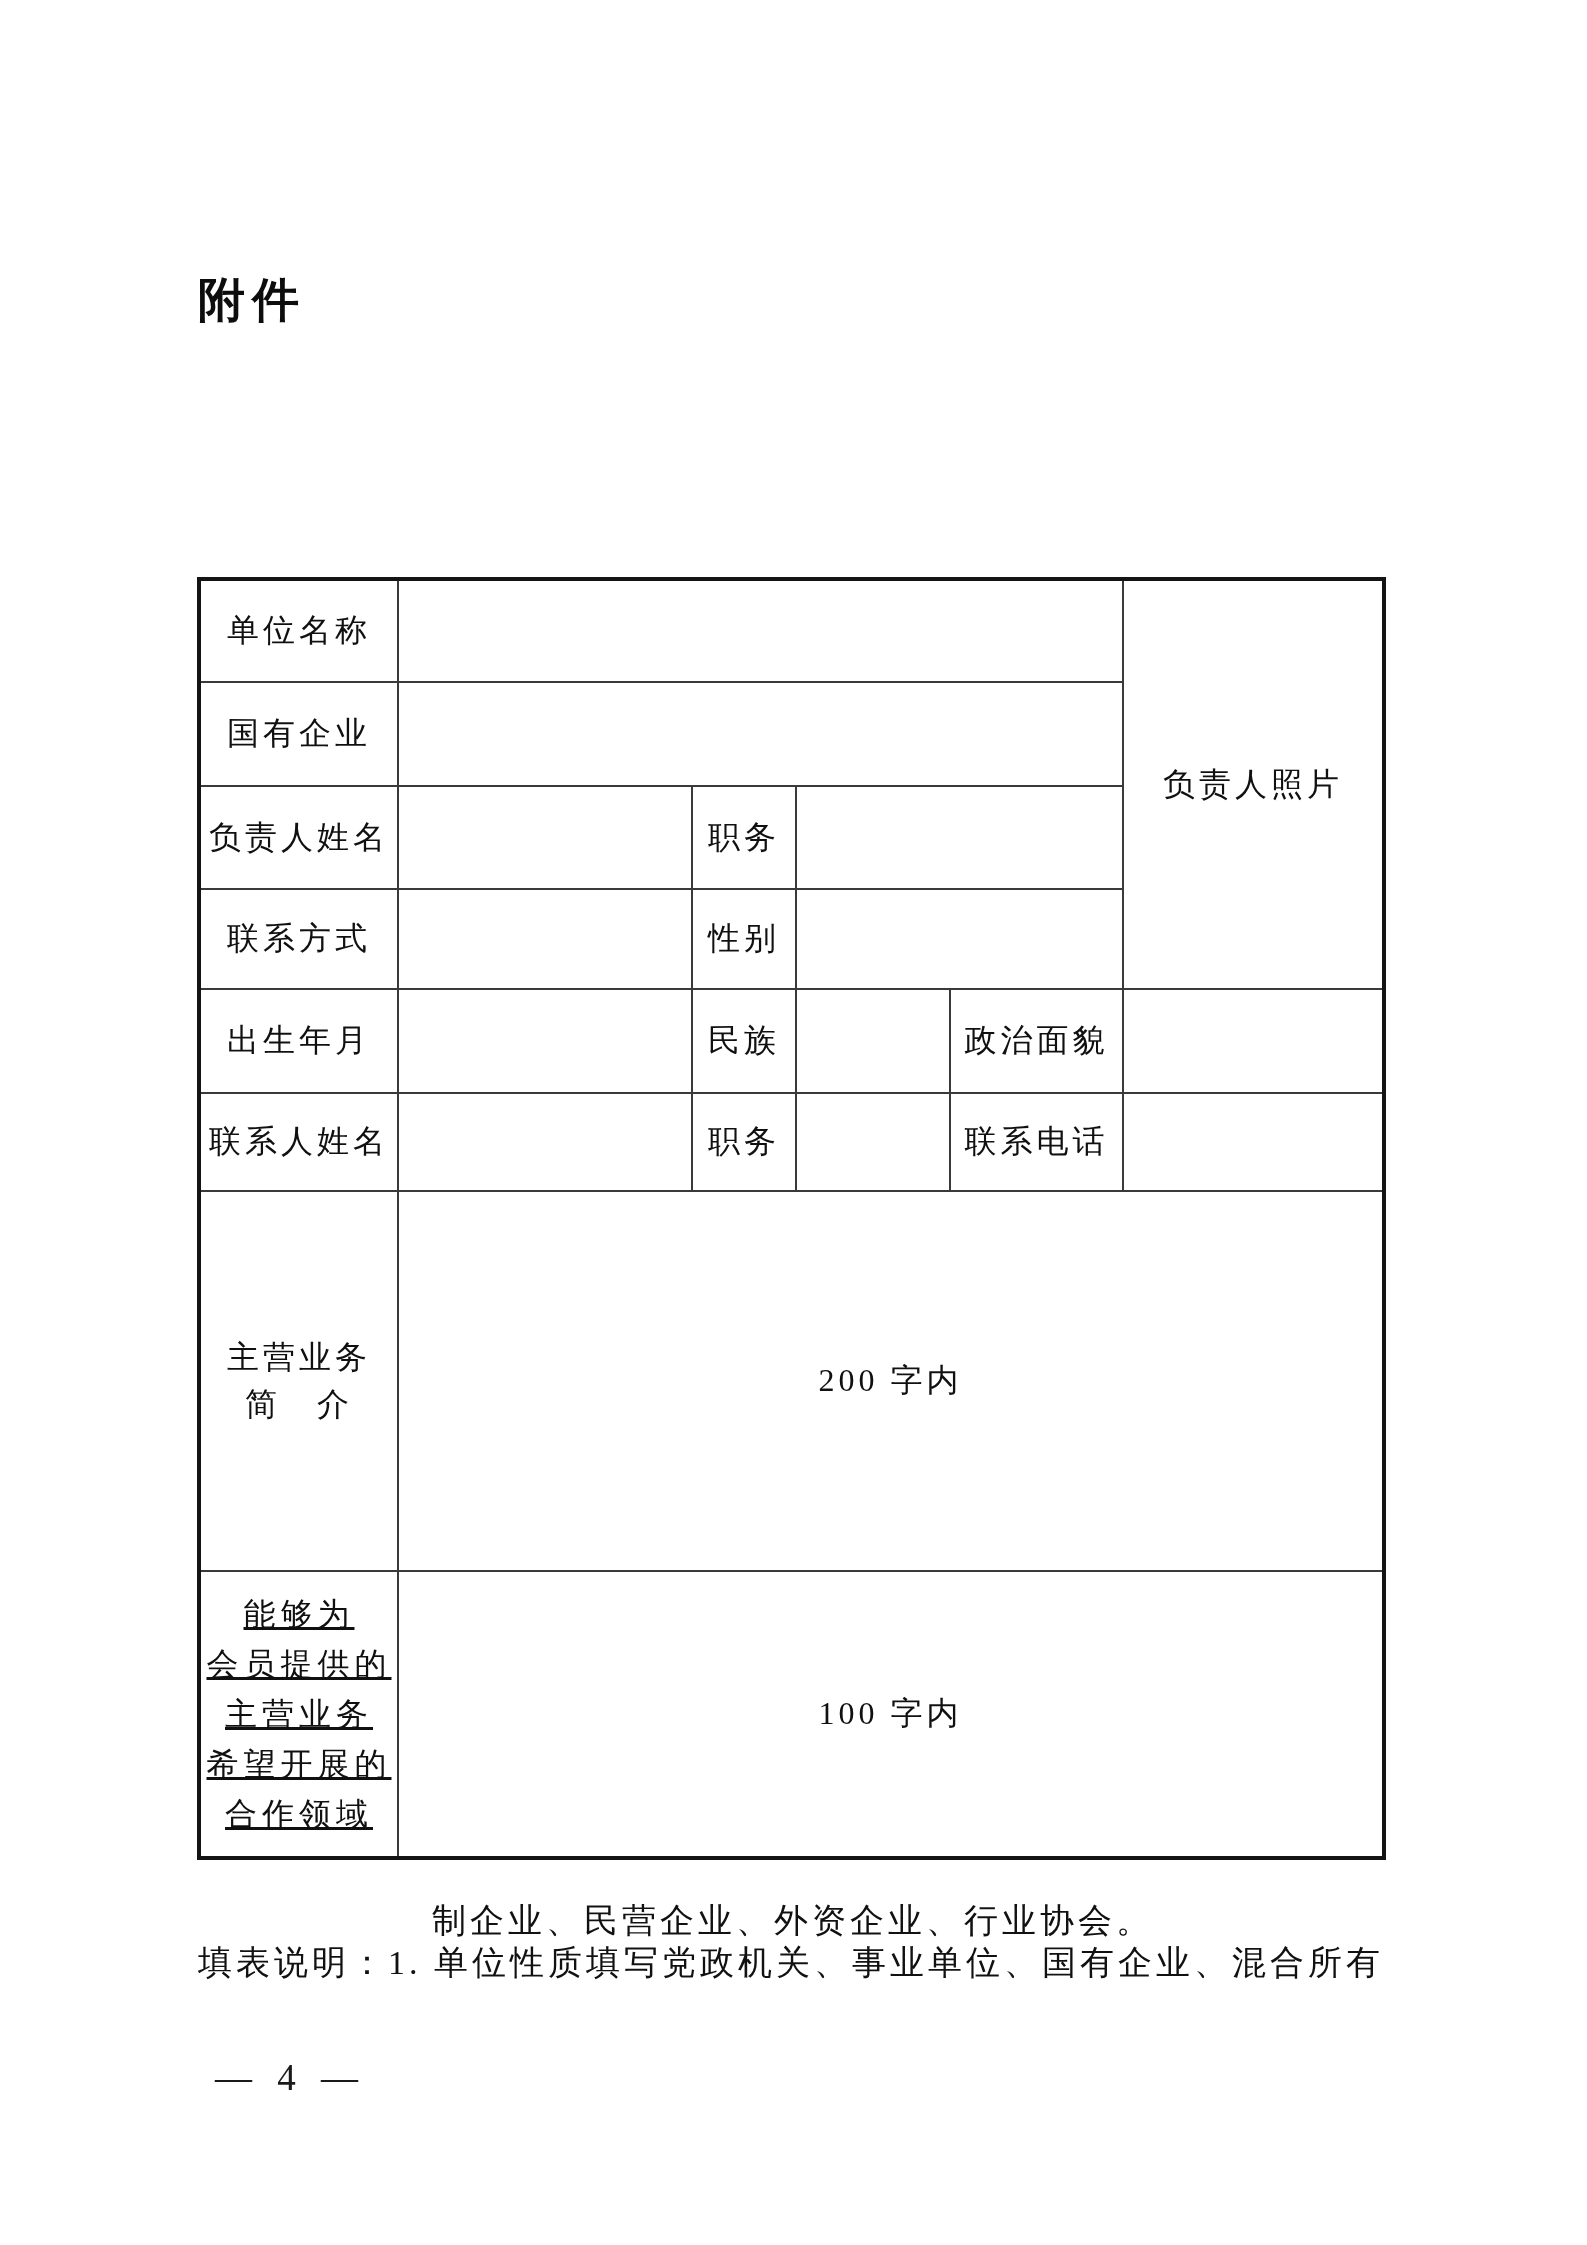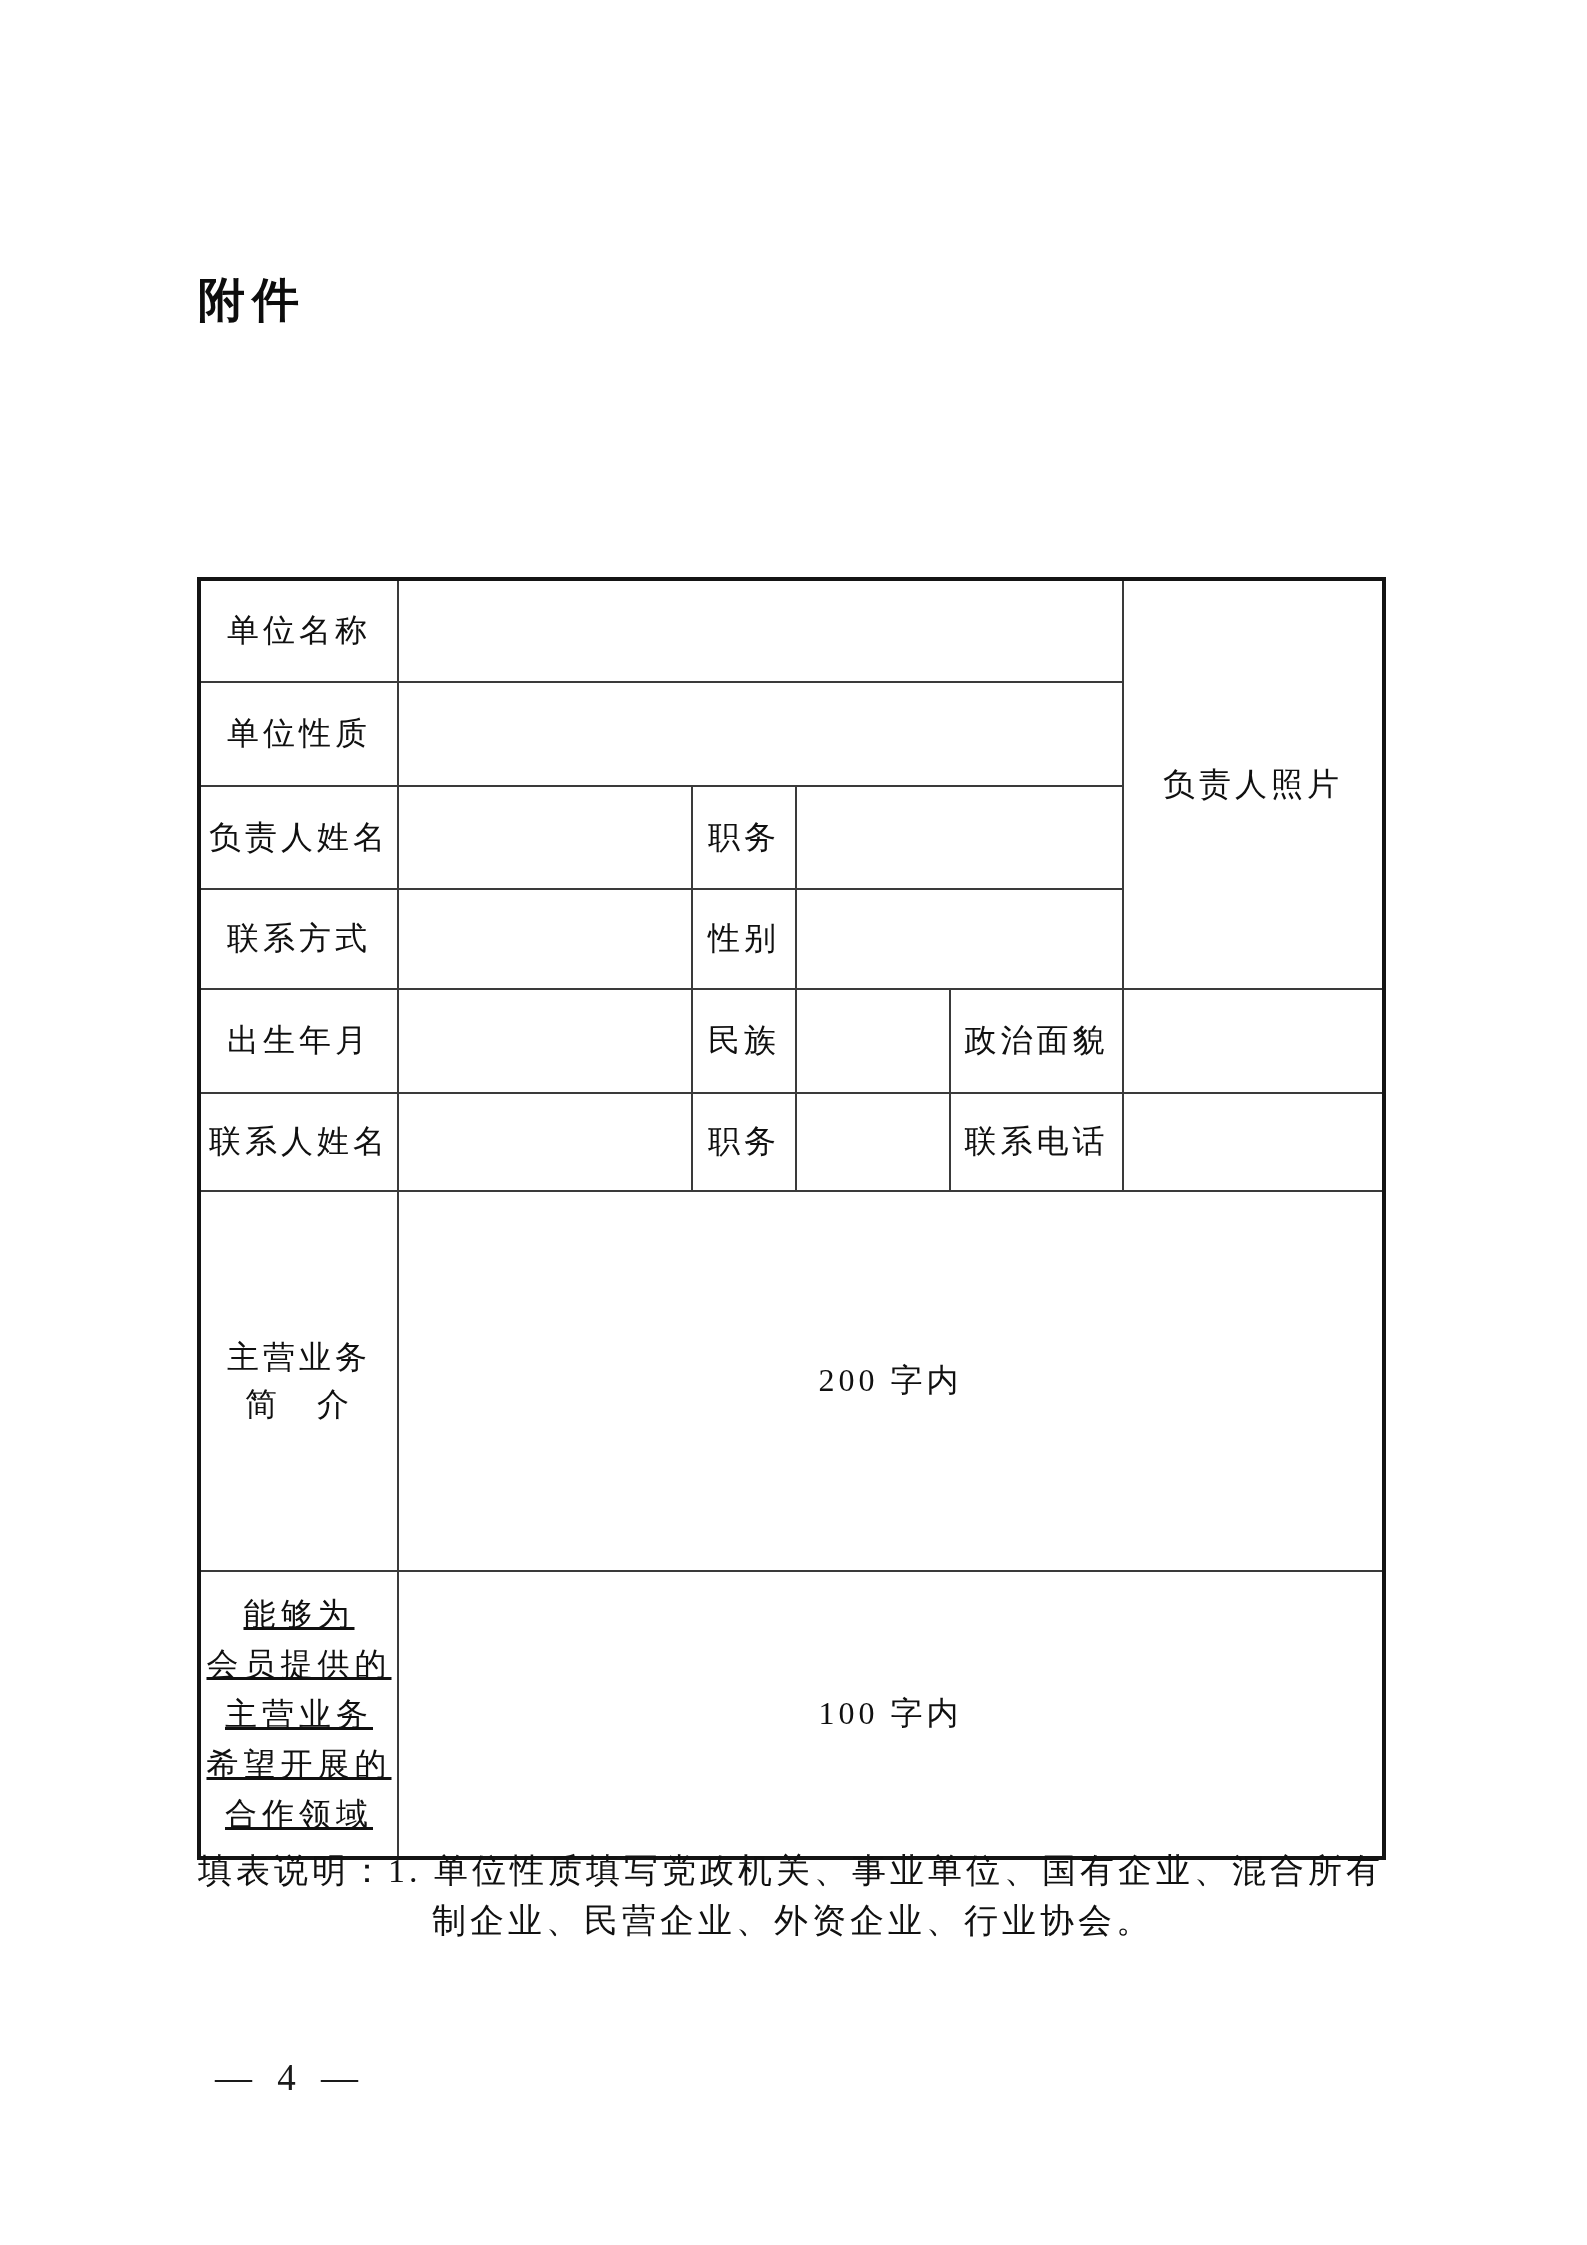--- a/index.html
+++ b/index.html
@@ -78,21 +78,21 @@
   td.label-services div { line-height: 50px; letter-spacing: 5px; text-decoration: underline; }
 
   .note-line {
     position: absolute;
     font-size: 34px;
     letter-spacing: 4px;
     line-height: 44px;
     color: #111111;
     white-space: nowrap;
   }
-  .note-1 { left: 198px; top: 1849px; }
+  .note-1 { left: 198px; top: 1941px; }
   .note-2 { left: 432px; top: 1899px; }
   .note-3 { left: 387px; top: 1949px; }
 
   .page-number {
     position: absolute;
     left: 215px;
     top: 2056px;
     font-size: 37px;
     letter-spacing: 8px;
     color: #1a1a1a;
@@ -116,21 +116,21 @@
       <col style="width:173px">
       <col style="width:261px">
     </colgroup>
     <tbody>
       <tr class="r1">
         <td>单位名称</td>
         <td colspan="4"></td>
         <td rowspan="4">负责人照片</td>
       </tr>
       <tr class="r2">
-        <td>单位性质</td>
+        <td>国有企业</td>
         <td colspan="4"></td>
       </tr>
       <tr class="r3">
         <td>负责人姓名</td>
         <td></td>
         <td>职务</td>
         <td colspan="2"></td>
       </tr>
       <tr class="r4">
         <td>联系方式</td>

